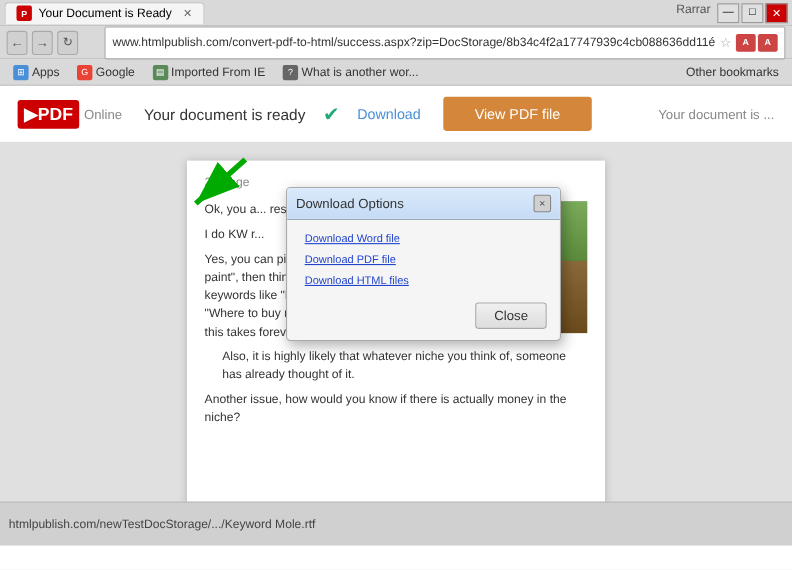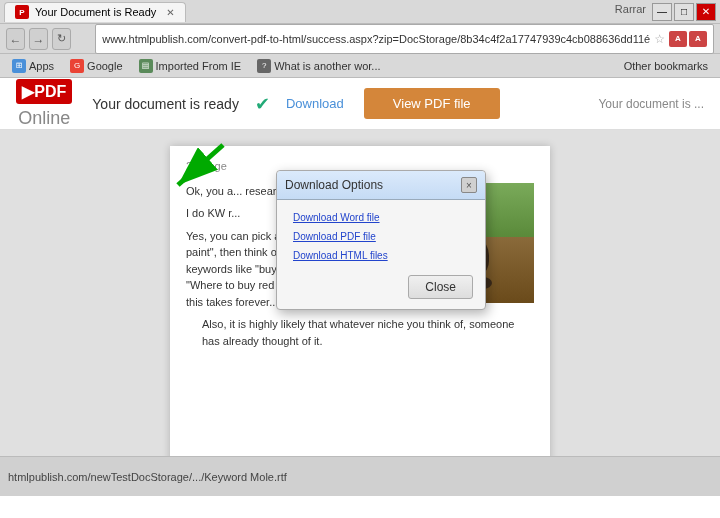--- a/index.html
+++ b/index.html
@@ -139,31 +139,31 @@
       background: white;
       height: 52px;
       display: flex;
       align-items: center;
       padding: 0 16px;
       border-bottom: 1px solid #ddd;
       gap: 12px;
     }
     .pdf-logo {
       display: flex; align-items: center; gap: 4px;
-      font-size: 20px; font-weight: bold; color: #333; flex-direction: column;
+      font-size: 20px; font-weight: bold; color: #333;
     }
     .pdf-logo-icon {
       background: #c00;
       color: white;
       font-size: 16px;
       font-weight: bold;
       padding: 3px 6px;
       border-radius: 3px;
     }
-    .pdf-logo-online { color: #888; font-size: 18px; font-weight: normal; }
+    .pdf-logo-online { color: #888; font-size: 12px; font-weight: normal; }
     .doc-ready-text { color: #333; font-size: 14px; margin-left: 8px; }
     .checkmark { color: #2a7; font-size: 18px; margin: 0 4px; }
     .download-link { color: #4a90d9; text-decoration: none; font-size: 13px; }
     .view-pdf-btn {
       background: #d4863a;
       color: white;
       border: none;
       padding: 8px 29px;
       font-size: 13px;
       cursor: pointer;
@@ -220,21 +220,21 @@
     }
     .dialog {
       position: absolute;
       top: 40px;
       left: 50%;
       transform: translateX(-40%);
       background: #f5f5f5;
       border: 1px solid #aaa;
       border-radius: 4px;
       box-shadow: 2px 4px 12px rgba(0,0,0,0.3);
-      width: 210px;
+      width: 250px;
       font-size: 13px;
       z-index: 200;
     }
     .dialog-title-bar {
       background: linear-gradient(to bottom, #dbeafb, #c5dbf5);
       border-bottom: 1px solid #9ab;
       padding: 6px 8px;
       display: flex;
       align-items: center;
       justify-content: space-between;
@@ -384,20 +384,21 @@
           </div>
         </div>
 
       </div>
 
       <div class="doc-text-small">
         <p style="margin-bottom:6px;">Ok, you a... research ... use Goo...</p>
         <p style="margin-bottom:6px;">I do KW r...</p>
         <p style="margin-bottom:6px;">Yes, you can pick a KW, say "red paint", then think of all the related keywords like "buy red paint", "Where to buy red paint" etc. But this takes forever....</p>
         <p style="margin-bottom:6px;margin-left:16px;">Also, it is highly likely that whatever niche you think of, someone has already thought of it.</p>
+        <p style="margin-bottom:6px;">Another issue, how would you know if there is actually money in the niche?</p>
       </div>
     </div>
 
     <div class="dialog-overlay">
 
       <div class="arrow-annotation">
         <svg width="80" height="60" class="arrow-svg">
           <defs>
             <marker id="arrowhead" markerWidth="8" markerHeight="6" refX="8" refY="3" orient="auto">
               <polygon points="0 0, 8 3, 0 6" fill="#00aa00"></polygon>

